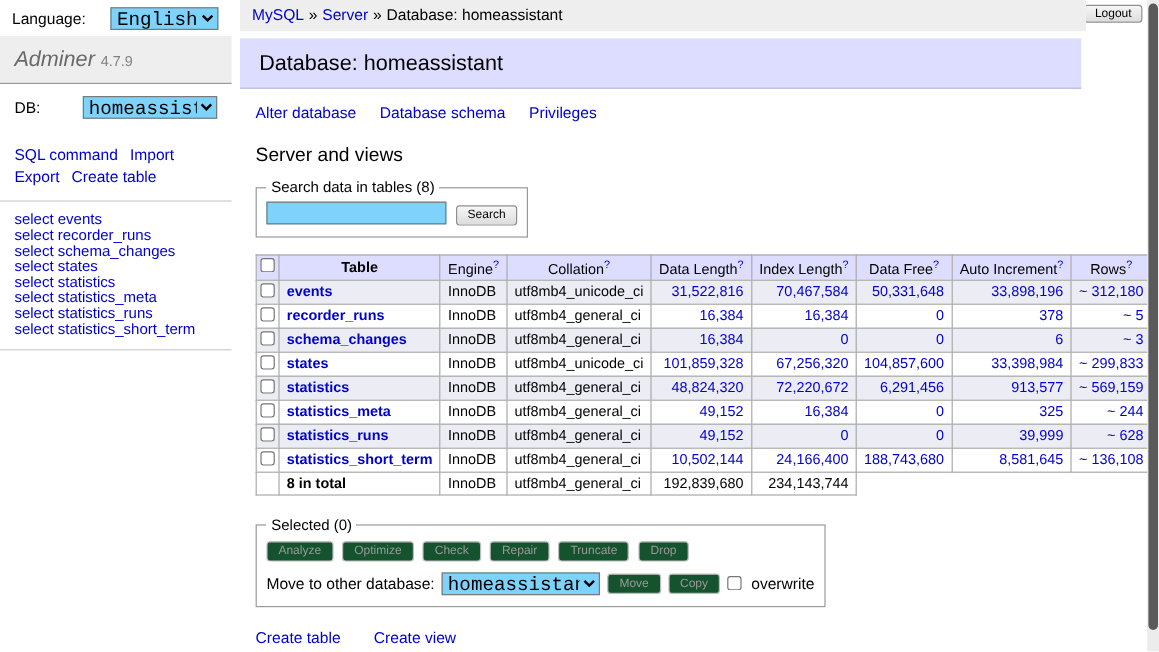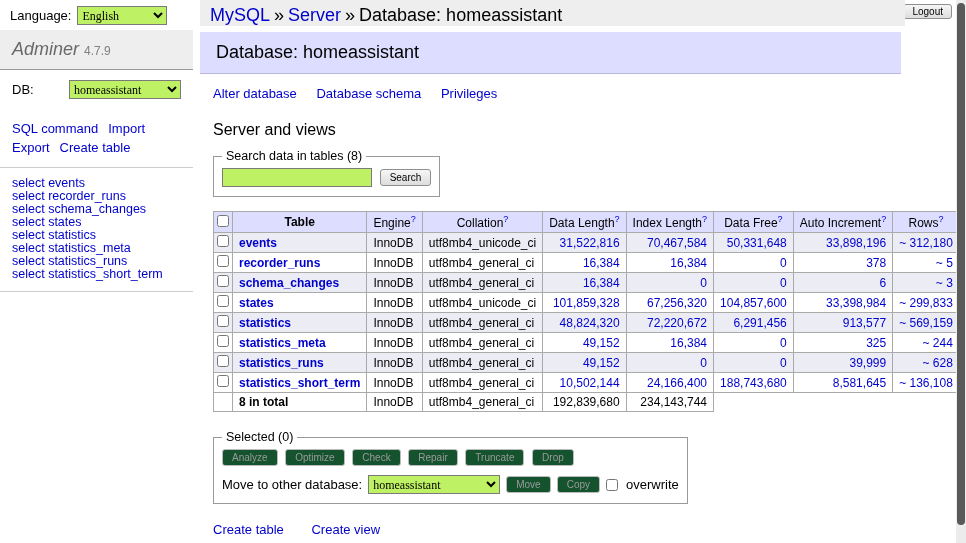--- a/index.html
+++ b/index.html
@@ -4,53 +4,53 @@
 <style>
   * { box-sizing: border-box; }
   html,body { margin:0; padding:0; }
   body {
     width:966px; height:543px; position:relative; overflow:hidden;
     background:#fff; font-family:"Liberation Sans","DejaVu Sans",sans-serif;
     font-size:13px; color:#000;
   }
   a { color:#0000cc; text-decoration:none; }
   select, input[type=text] {
-    font-family:Liberation Serif, serif; font-size:12px;
-    border:1px solid #7a7a7a; background:#bef264; height:19px;
+    font-family:Liberation Mono, monospace; font-size:16px;
+    border:1px solid #7a7a7a; background:#7dd3fc; height:19px;
   }
   .btn {
     font-family:"Liberation Sans",sans-serif; font-size:10px;
     padding:2px 9px; background:linear-gradient(#f6f6f6,#dddddd);
     border:1px solid #8f8f8f; border-radius:3px; color:#000; cursor:pointer;
   }
   .btn:disabled { color:#9a9a9a; background:#14532d; border-color:#bcbcbc;text-align:right; }
 
   
-  #langbar { position:absolute; top:6px; left:10px; display:flex; align-items:center; gap:6px; }
+  #langbar { position:absolute; top:6px; left:10px; display:flex; align-items:center; gap:21px; }
   #langbar select { width:90px; }
 
   
   #sidebar { position:absolute; left:0; top:30px; width:193px; bottom:0; background:#fff; }
   #sidebar .h1 {
     background:#eee; border-bottom:1px solid #999; padding:9px 12px;
   }
   #sidebar .h1 .appname { font-size:18px; font-style:italic; color:#696969; }
   #sidebar .h1 .version { font-size:12px; color:#808080; margin-left:5px; }
   .side-section { padding:10px 12px; }
   .side-section.bordered { border-bottom:1px solid #ccc; }
   #db-row { display:flex; align-items:center; gap:6px;justify-content:space-between; }
   #db-row select { width:112px; }
   #side-links a { margin-right:10px; line-height:19px; }
   #tables-list a { display:block; line-height:13px; margin:0 0 0; padding:0; font-size:12.5px; }
   #tables-list { padding:9px 12px 10px; border-bottom:1px solid #ccc; }
 
   
   #breadcrumb {
     position:absolute; left:200px; top:0; width:705px; height:26px;
-    background:#eee; padding:5px 10px; font-size:18px;
+    background:#eee; padding:5px 10px; font-size:13px;
   }
   #breadcrumb .sep { color:#000; margin:0 4px; }
   #logout-btn { position:absolute; top:4px; right:14px; padding:1px 8px; }
 
   
   #page-title {
     position:absolute; left:200px; top:32px; width:701px;
     background:#ddddff; border-bottom:1px solid #b9b9dd;
     padding:10px 16px; font-size:18px; font-weight:normal;
   }

